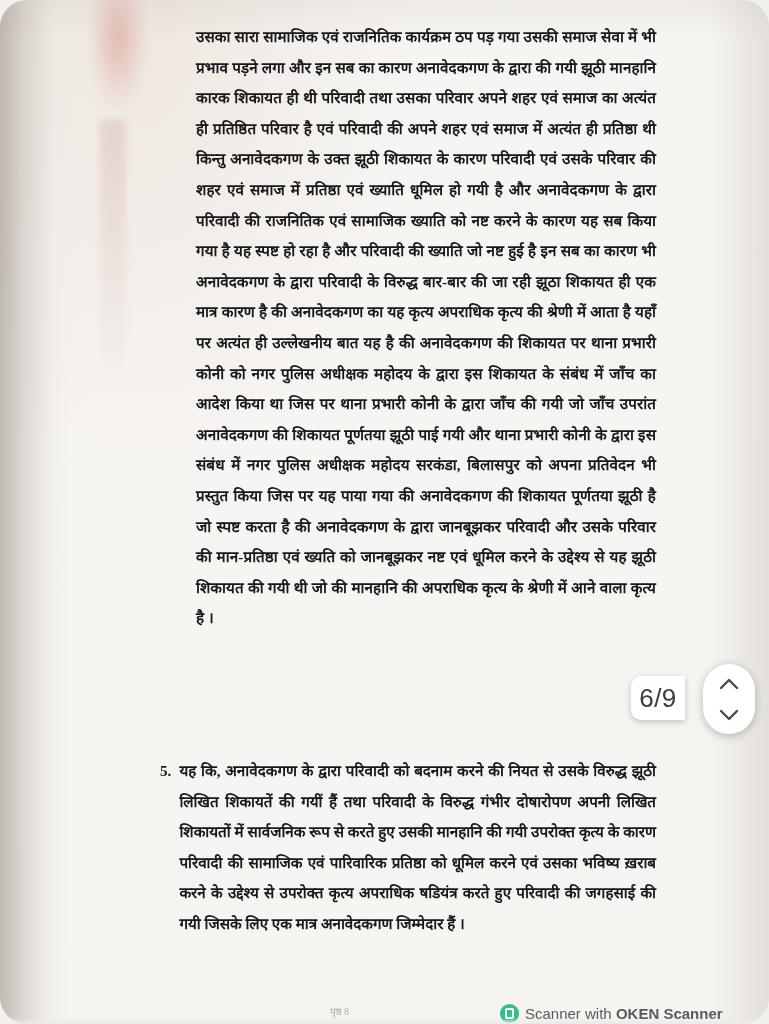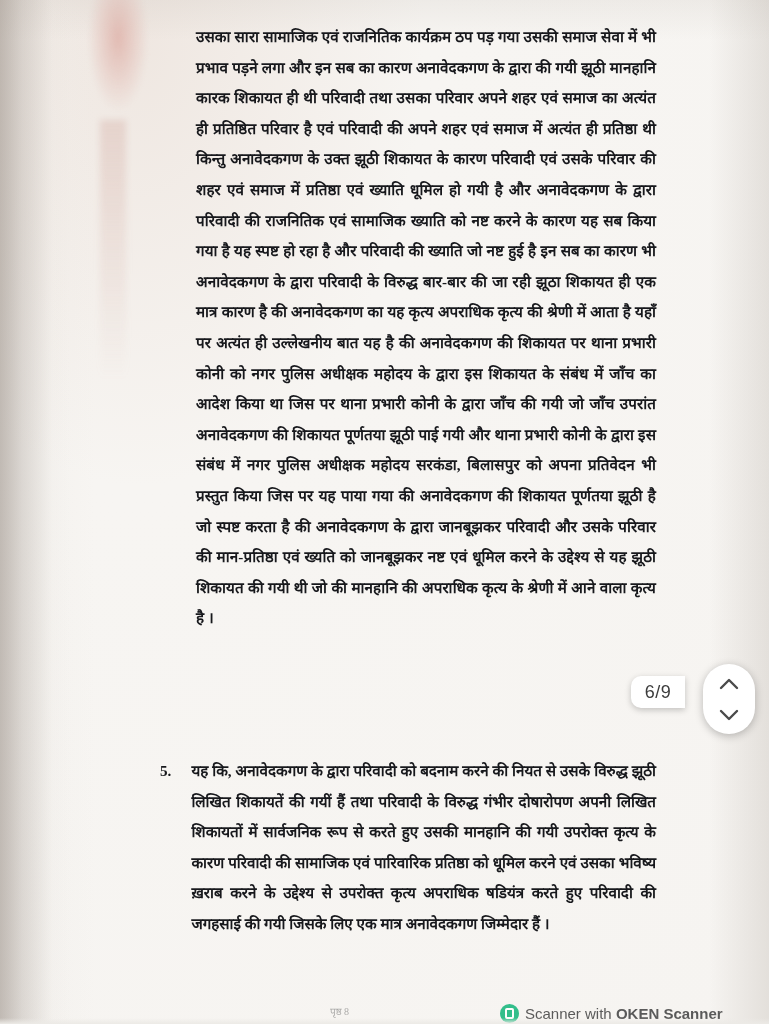--- a/index.html
+++ b/index.html
@@ -14,20 +14,21 @@
     overflow: hidden;
     position: relative;
   }
 
   
   .viewer {
     position: absolute;
     inset: 0;
     background: #eceae6;
     overflow: hidden;
+    border-radius: 27px;
   }
 
   .sheet {
     position: absolute;
     left: 0;
     top: 0;
     width: 769px;
     height: 1024px;
     background:
       radial-gradient(ellipse at 18% 4%, #efe7e1 0%, #f7f5f2 32%, #f6f4f1 100%);
@@ -108,48 +109,47 @@
     line-height: 30.6px;
     font-weight: 600;
   }
   .para-num {
     flex: 0 0 auto;
     padding-top: 0px;
   }
   .para-text {
     flex: 1 1 auto;
     text-align: justify;
-    margin-left: 12px;
   }
 
   .page-footer-mark {
     position: absolute;
     left: 330px;
     top: 1004px;
     font-family: "Liberation Serif", serif;
     font-size: 10px;
     color: #6b6b6b;
     opacity: 0.55;
   }
 
   
   .page-pill {
     position: absolute;
     right: 84px;
     top: 676px;
     min-width: 54px;
-    height: 32px;
+    height: 44px;
     background: #ffffff;
     border-radius: 10px 0 0 10px;
     box-shadow: 0 2px 6px rgba(0,0,0,0.22);
     display: flex;
     align-items: center;
     justify-content: center;
     font-family: "Liberation Sans", sans-serif;
-    font-size: 18px;
+    font-size: 26px;
     color: #3c3c3c;
     letter-spacing: 0.5px;
   }
 
   
   .nav-widget {
     position: absolute;
     right: 14px;
     top: 664px;
     width: 52px;

